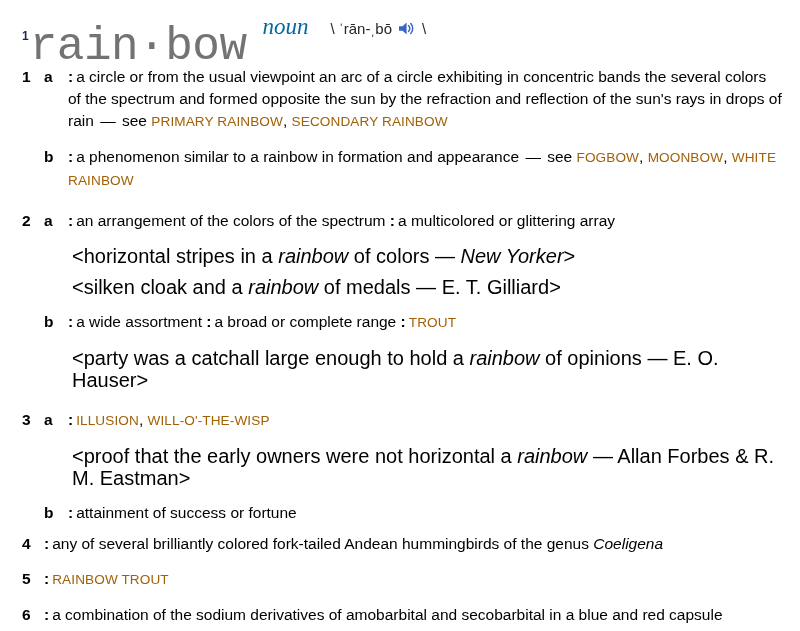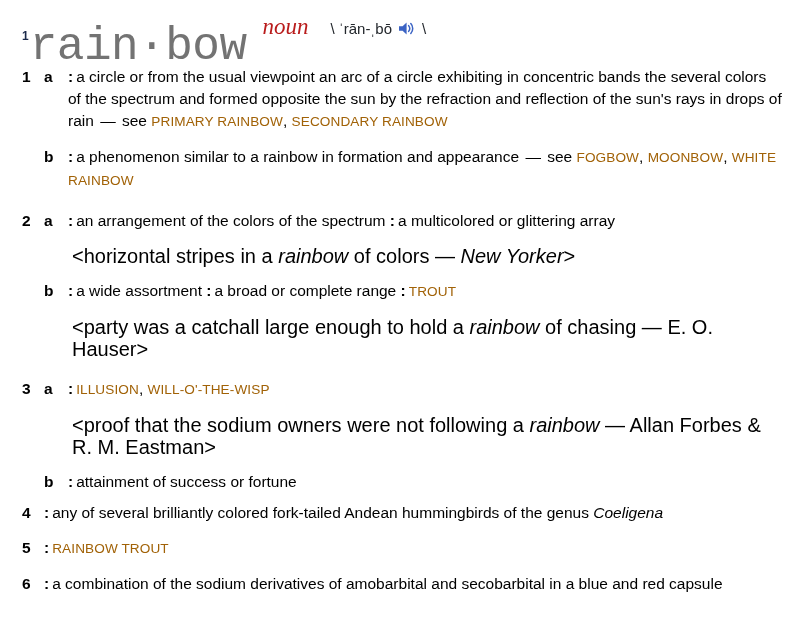--- a/index.html
+++ b/index.html
@@ -51,21 +51,21 @@
     line-height: 1;
     color: #737373;
     letter-spacing: -0.5px;
     font-weight: normal;
     white-space: nowrap;
   }
   .pos {
     font-family: "Liberation Serif", serif;
     font-style: italic;
     font-size: 23px;
-    color: #b91c1c;
+    color: #0369a1;
     margin-left: 16px;
     white-space: nowrap;
   }
   .pron {
     font-family: "Liberation Sans", sans-serif;
     font-size: 15px;
     color: #23272c;
     margin-left: 22px;
     white-space: nowrap;
     display: inline-flex;
@@ -201,45 +201,49 @@
       <div class="sense-row">
         <span class="sense-num">2</span>
         <span class="sense-letter">a</span>
         <span class="sense-body"><span class="colon">:</span><span>an arrangement of the colors of the spectrum</span> <span class="colon">:</span><span>a multicolored or glittering array</span></span>
       </div>
       <div class="gap-sm"></div>
       <div class="example-row">
         <span class="example-indent"></span>
         <span class="example-text"><span>&lt;</span><span>horizontal stripes in a </span><span class="it">rainbow</span><span> of colors </span><span>—</span> <span class="it">New Yorker</span><span>&gt;</span></span>
       </div>
+      <div class="example-row">
+        <span class="example-indent"></span>
+        <span class="example-text"><span>&lt;</span><span>silken cloak and a </span><span class="it">rainbow</span><span> of medals </span><span>—</span> <span>E. T. Gilliard</span><span>&gt;</span></span>
+      </div>
       <div class="gap-sm"></div>
       <div class="sense-row">
         <span class="sense-num"></span>
         <span class="sense-letter">b</span>
         <span class="sense-body"><span class="colon">:</span><span>a wide assortment</span> <span class="colon">:</span><span>a broad or complete range</span> <span class="colon">:</span><a class="xref">TROUT</a></span>
       </div>
       <div class="gap-sm"></div>
       <div class="example-row">
         <span class="example-indent"></span>
-        <span class="example-text"><span>&lt;</span><span>party was a catchall large enough to hold a </span><span class="it">rainbow</span><span> of chasing </span><span>—</span> <span>E. O. Hauser</span><span>&gt;</span></span>
+        <span class="example-text"><span>&lt;</span><span>party was a catchall large enough to hold a </span><span class="it">rainbow</span><span> of opinions </span><span>—</span> <span>E. O. Hauser</span><span>&gt;</span></span>
       </div>
     </div>
 
     <div class="gap-md"></div>
 
     <div class="sense-group">
       <div class="sense-row">
         <span class="sense-num">3</span>
         <span class="sense-letter">a</span>
         <span class="sense-body"><span class="colon">:</span><a class="xref">ILLUSION</a>, <a class="xref">WILL-O'-THE-WISP</a></span>
       </div>
       <div class="gap-sm"></div>
       <div class="example-row">
         <span class="example-indent"></span>
-        <span class="example-text"><span>&lt;</span><span>proof that the sodium owners were not following a </span><span class="it">rainbow</span><span> </span><span>—</span> <span>Allan Forbes &amp; R. M. Eastman</span><span>&gt;</span></span>
+        <span class="example-text"><span>&lt;</span><span>proof that the early owners were not horizontal a </span><span class="it">rainbow</span><span> </span><span>—</span> <span>Allan Forbes &amp; R. M. Eastman</span><span>&gt;</span></span>
       </div>
       <div class="gap-sm"></div>
       <div class="sense-row">
         <span class="sense-num"></span>
         <span class="sense-letter">b</span>
         <span class="sense-body"><span class="colon">:</span><span>attainment of success or fortune</span></span>
       </div>
     </div>
 
     <div class="sense-row">

